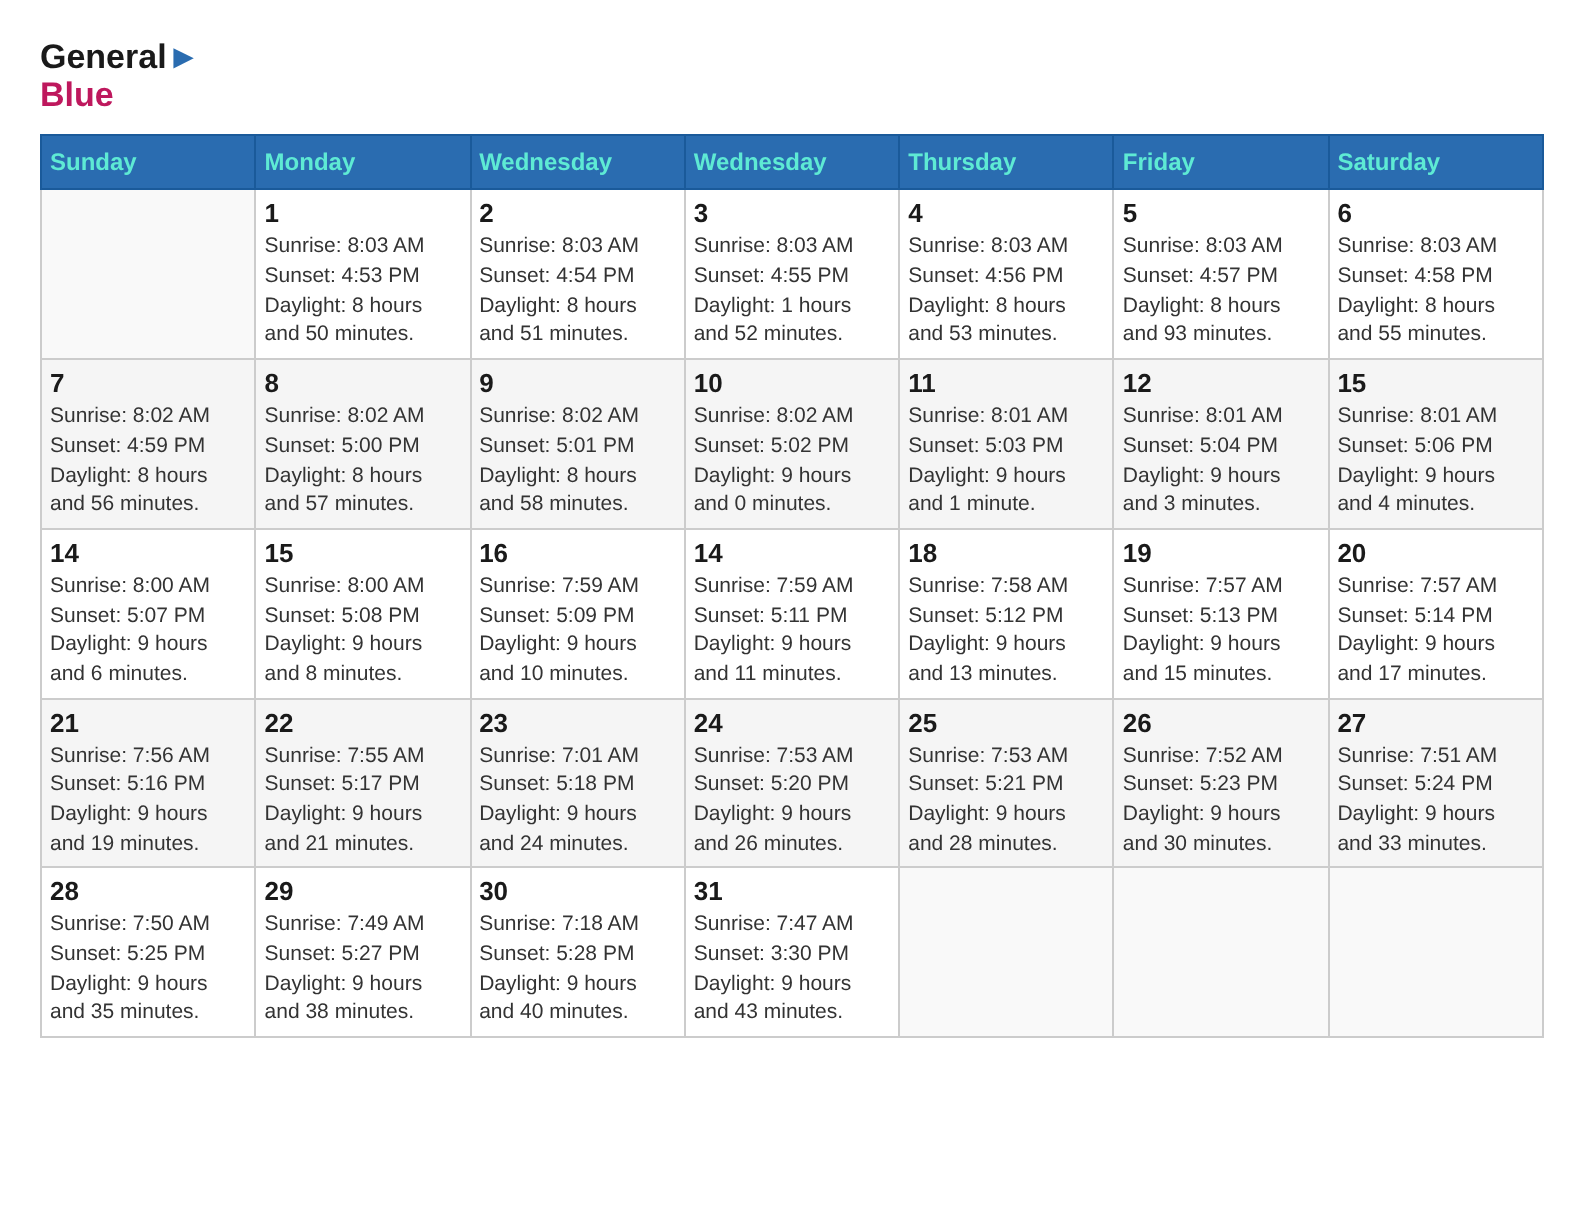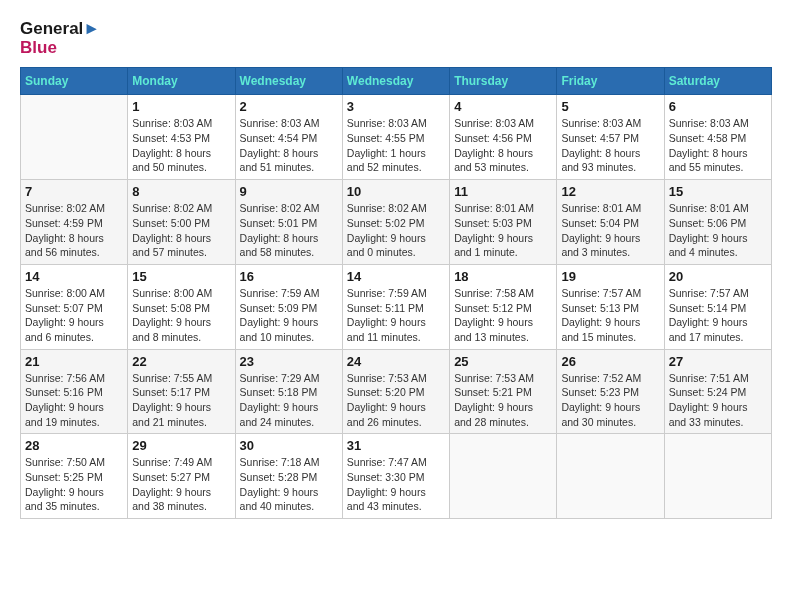--- a/index.html
+++ b/index.html
@@ -239,21 +239,21 @@
           <div class="day-info">Daylight: 9 hours and 19 minutes.</div>
         </td>
         <td>
           <span class="day-number">22</span>
           <div class="day-info">Sunrise: 7:55 AM</div>
           <div class="day-info">Sunset: 5:17 PM</div>
           <div class="day-info">Daylight: 9 hours and 21 minutes.</div>
         </td>
         <td>
           <span class="day-number">23</span>
-          <div class="day-info">Sunrise: 7:29 AM</div>
+          <div class="day-info">Sunrise: 7:01 AM</div>
           <div class="day-info">Sunset: 5:18 PM</div>
           <div class="day-info">Daylight: 9 hours and 24 minutes.</div>
         </td>
         <td>
           <span class="day-number">24</span>
           <div class="day-info">Sunrise: 7:53 AM</div>
           <div class="day-info">Sunset: 5:20 PM</div>
           <div class="day-info">Daylight: 9 hours and 26 minutes.</div>
         </td>
         <td>

